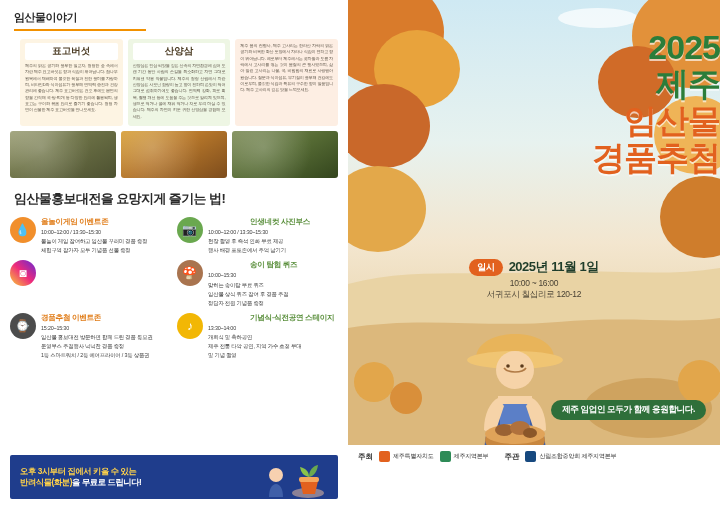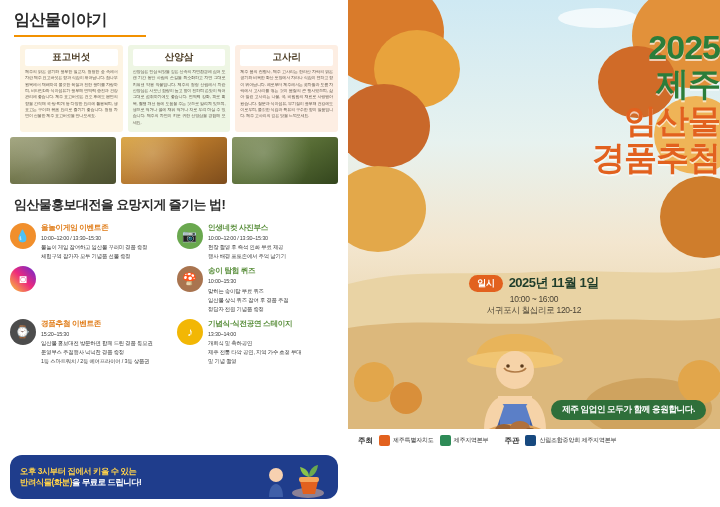--- a/index.html
+++ b/index.html
@@ -9,21 +9,21 @@
     background:#ffffff;
   }
   .page{position:relative;width:720px;height:507px;display:flex;}
 
   
   .left{
     position:relative;width:348px;height:507px;background:#ffffff;
     padding:0;box-sizing:border-box;
   }
   .sec-title{
-    font-size:16px;font-weight:bold;color:#2a2a2a;
+    font-size:11px;font-weight:bold;color:#2a2a2a;
     padding:10px 0 4px 14px;letter-spacing:-0.5px;
   }
   .sec-underline{
     height:2px;background:#f29100;margin:0 14px 0 14px;width:132px;
   }
 
   
   .cards{display:flex;gap:5px;padding:8px 10px 0 20px;}
   .card{
     flex:1;background:#fdf4e3;border-radius:3px;padding:4px 5px 6px 5px;
@@ -66,27 +66,27 @@
     color:#fff;font-size:12px;
   }
   .ic-o{background:#f18f2c;}
   .ic-g{background:#6aa84f;}
   .ic-ig{background:linear-gradient(45deg,#f9ce34,#ee2a7b,#6228d7);}
   .ic-br{background:#a9744f;}
   .ic-dk{background:#4c4c4c;}
   .ic-y{background:#f2b705;}
   .ev-tx{flex:1;min-width:0;}
   .ev-t{font-size:7.6px;font-weight:bold;color:#e07b16;letter-spacing:-0.3px;}
-  .ev-t.green{color:#5a8f3c;}
+  .ev-t.green{color:#5a8f3c;margin-left:42px;}
   .ev-s{font-size:5.4px;color:#3c3c3c;line-height:1.5;margin-top:1px;letter-spacing:-0.2px;}
 
   
   .notice{
     position:absolute;left:10px;right:10px;bottom:8px;height:44px;
-    background:#1f3d8c;border-radius:12px;display:flex;align-items:center;
+    background:#1f3d8c;border-radius:2px;display:flex;align-items:center;
     padding:0 10px;box-sizing:border-box;color:#fff;overflow:hidden;
   }
   .notice-txt{font-size:8.3px;font-weight:bold;letter-spacing:-0.4px;line-height:1.35;}
   .notice-txt .o{color:#ffd24a;}
   .notice-ill{
     position:absolute;right:8px;bottom:0;width:74px;height:42px;
   }
 
   
   .right{
@@ -98,39 +98,39 @@
   .poster-title{
     position:absolute;left:0;right:0;top:30px;text-align:right;
     color:#1f6b2e;font-weight:bold;letter-spacing:-1px;
     text-shadow:0 2px 0 rgba(255,255,255,.65);
   }
   .pt-year{font-size:34px;line-height:1.05;color:#2b7d3a;}
   .pt-l1{font-size:33px;line-height:1.12;color:#2b7d3a;}
   .pt-l2{font-size:33px;line-height:1.12;color:#e2611e;}
   .pt-l3{font-size:33px;line-height:1.12;color:#e2611e;}
 
-  .info-box{position:absolute;left:0;right:0;top:274px;text-align:center;}
+  .info-box{position:absolute;left:0;right:0;top:258px;text-align:center;}
   .info-row{display:flex;align-items:center;justify-content:center;gap:6px;margin-bottom:2px;}
   .chip{
     background:#e2611e;color:#fff;font-size:9px;font-weight:bold;
     border-radius:9px;padding:2px 8px;letter-spacing:-0.3px;
   }
   .chip.g{background:#2b7d3a;}
   .info-main{font-size:13px;font-weight:bold;color:#1f3d2a;letter-spacing:-0.5px;}
   .info-sub{font-size:8.5px;color:#4a4335;letter-spacing:-0.3px;margin-top:1px;}
 
   .cheer{
     position:absolute;right:14px;top:400px;
     background:#2f6f3a;color:#fff;font-size:8.6px;font-weight:bold;
     border-radius:11px;padding:4px 11px;letter-spacing:-0.4px;
   }
 
   
   .sponsors{
-    position:absolute;left:0;right:0;bottom:0;height:78px;background:#ffffff;
+    position:absolute;left:0;right:0;bottom:0;height:62px;background:#ffffff;
     padding:6px 10px;box-sizing:border-box;
   }
   .sp-row{display:flex;align-items:center;gap:6px;margin-bottom:5px;}
   .sp-lab{font-size:7.5px;font-weight:bold;color:#333;flex:0 0 auto;}
   .sp-item{
     display:flex;align-items:center;gap:3px;font-size:6px;color:#333;
     letter-spacing:-0.2px;white-space:nowrap;
   }
   .sp-mark{width:11px;height:11px;border-radius:2px;background:#1f6fb8;flex:0 0 11px;}
   .sp-mark.g{background:#2e8b57;}
@@ -151,21 +151,20 @@
     <div class="cards">
       <div class="card">
         <div class="card-h">표고버섯</div>
         <div class="card-b">제주의 맑은 공기와 풍부한 일교차, 청정한 숲 속에서 자란 제주 표고버섯은 향과 식감이 뛰어납니다. 참나무 원목에서 재배하여 쫄깃한 육질과 진한 풍미를 자랑하며, 비타민D와 식이섬유가 풍부해 면역력 증진과 건강 관리에 좋습니다. 제주 표고버섯은 건조 후에도 본연의 향을 간직해 국·탕·찌개 등 다양한 요리에 활용되며, 생표고는 구이와 볶음 요리로 즐기기 좋습니다. 청정 자연이 선물한 제주 표고버섯을 만나보세요.</div>
       </div>
       <div class="card">
         <div class="card-h">산양삼</div>
         <div class="card-b">산양삼은 인삼 씨앗을 깊은 산속의 자연환경에 심어 오랜 기간 동안 사람의 손길을 최소화하고 자연 그대로 키워낸 약용 작물입니다. 제주의 청정 산림에서 자란 산양삼은 사포닌 함량이 높고 향이 진하며 쓴맛이 적어 그대로 섭취하기에도 좋습니다. 면역력 강화, 피로 회복, 혈행 개선 등에 도움을 주는 것으로 알려져 있으며, 생으로 먹거나 꿀에 재워 먹거나 차로 우려 마실 수 있습니다. 제주의 자연이 키운 귀한 산양삼을 경험해 보세요.</div>
       </div>
       <div class="card">
-        <div class="card-h">고사리</div>
         <div class="card-b">제주 봄의 전령사, 제주 고사리는 한라산 자락의 맑은 공기와 비옥한 화산 토양에서 자라나 식감이 연하고 향이 뛰어납니다. 예로부터 제주에서는 곶자왈과 오름 자락에서 고사리를 꺾는 것이 봄철의 큰 행사였으며, 삶아 말린 고사리는 나물, 국, 비빔밥의 재료로 사랑받아 왔습니다. 철분과 식이섬유, 무기질이 풍부해 건강에도 이로우며, 쫄깃한 식감과 특유의 구수한 향이 일품입니다. 제주 고사리의 깊은 맛을 느껴보세요.</div>
       </div>
     </div>
 
     <div class="photos">
       <div class="photo p1"></div>
       <div class="photo p2"></div>
       <div class="photo p3"></div>
     </div>
 

